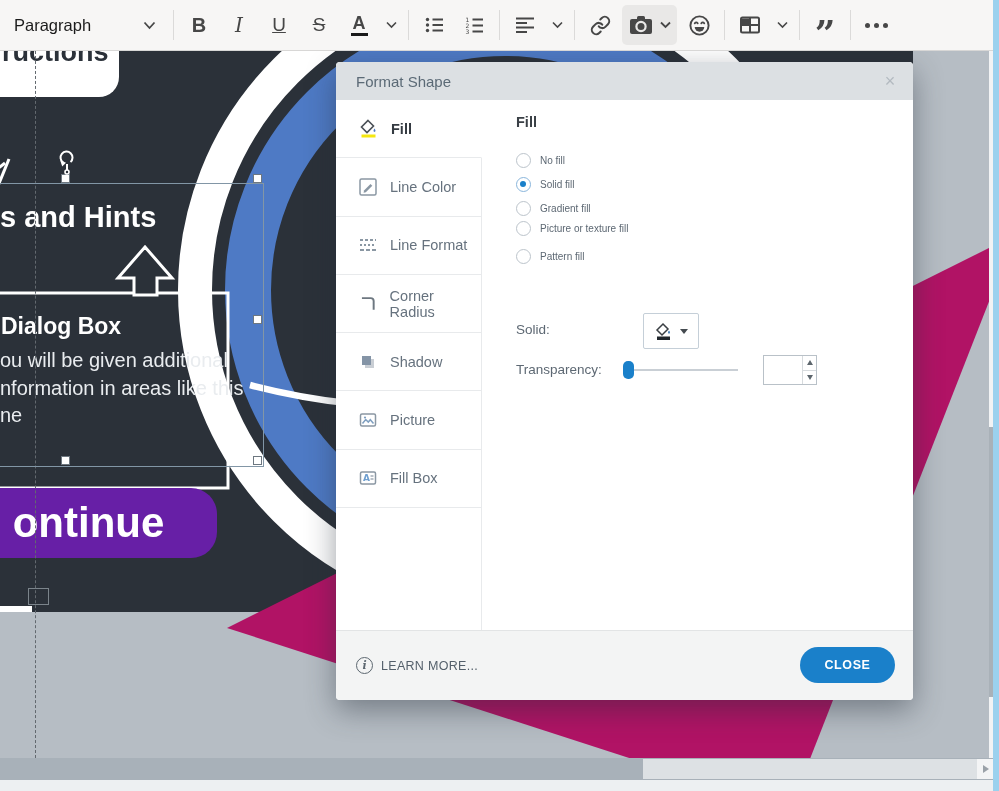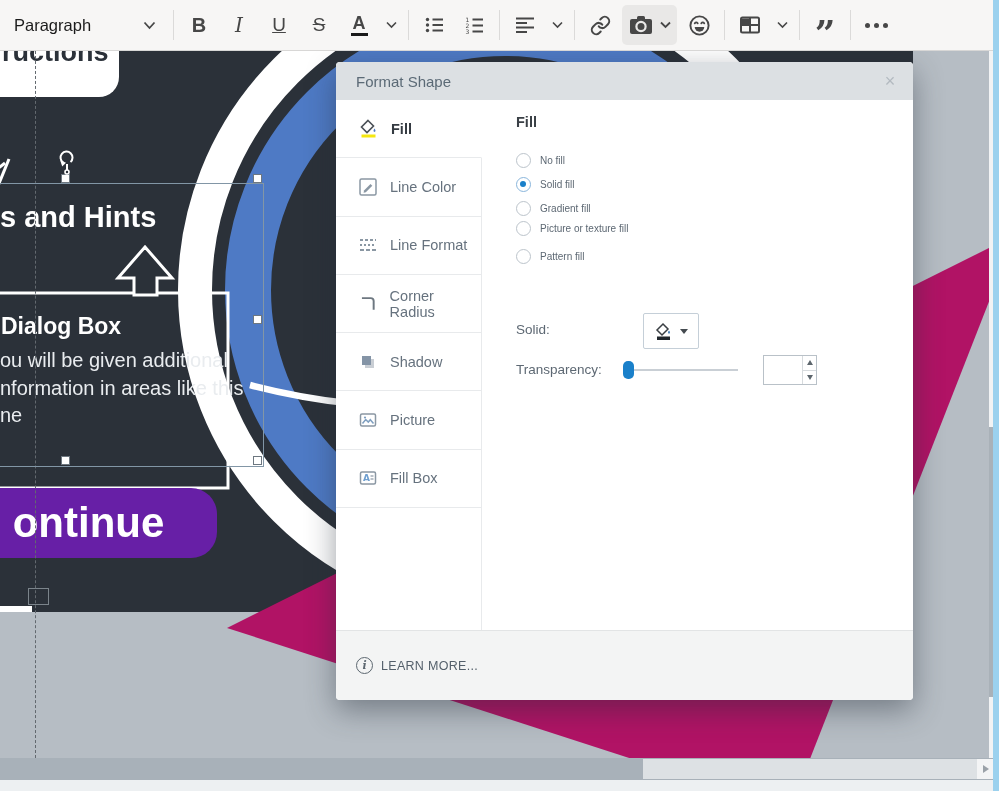--- a/index.html
+++ b/index.html
@@ -401,20 +401,21 @@
             </div>
         </div>
       </div>
     </div>
 
     <div class="dlg-footer">
       <div class="learn-more">
         <span class="info-circle">i</span>
         <span class="lm-text">LEARN MORE...</span>
       </div>
+      <div class="close-btn">CLOSE</div>
     </div>
   </div>
 
   <div class="hbar">
     <div class="hbar-thumb"></div>
     <div class="hbar-btn">
       <span class="tri-right"></span>
     </div>
   </div>
   <div class="below-bar"></div>

